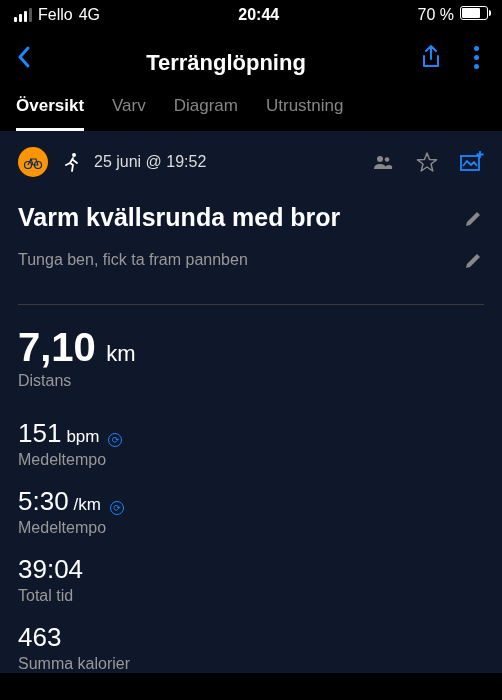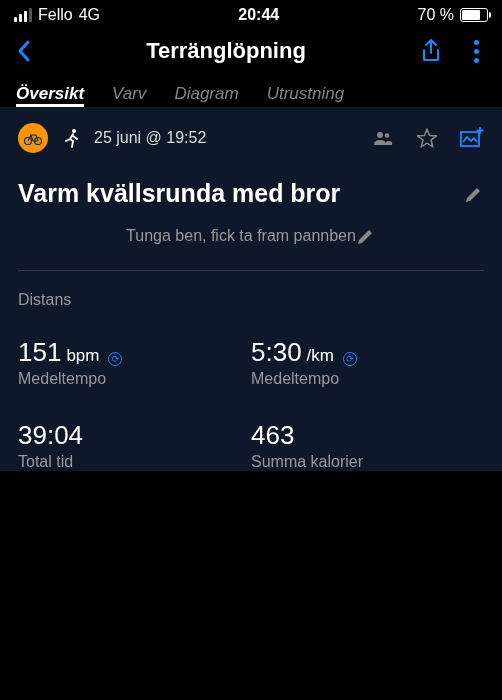--- a/index.html
+++ b/index.html
@@ -1,65 +1,65 @@
 <!DOCTYPE html>
 <html><head>
   <meta charset="utf-8">
   <style>
     * { margin: 0; padding: 0; box-sizing: border-box; font-family: -apple-system, BlinkMacSystemFont, "Segoe UI", sans-serif; }
     body { width: 502px; height: 700px; background: #000; color: #fff; overflow: hidden; }
     
     .status-bar { display: flex; justify-content: space-between; align-items: center; padding: 6px 14px 4px; font-size: 16px; font-weight: 500; }
     .status-left { display: flex; align-items: center; gap: 6px; }
-    .status-right { display: flex; align-items: center; gap: 6px; }
+    .status-right { display: flex; align-items: flex-start; gap: 6px; }
     .signal-bars { display: flex; align-items: flex-end; gap: 2px; }
     .signal-bars span { width: 3px; background: #fff; border-radius: 1px; }
     .signal-bars span:nth-child(1){height:5px}
     .signal-bars span:nth-child(2){height:8px}
     .signal-bars span:nth-child(3){height:11px}
     .signal-bars span:nth-child(4){height:14px; background:#555}
     .battery { width: 28px; height: 14px; border: 1.5px solid #fff; border-radius: 3px; position: relative; }
     .battery::after { content:""; position:absolute; right:-4px; top:3px; width:2px; height:6px; background:#fff; border-radius:0 2px 2px 0;}
     .battery-fill { position:absolute; left:1px; top:1px; bottom:1px; width:70%; background:#fff; border-radius:1px;}
     
     .nav-bar { display:flex; align-items:center; padding: 10px 16px 14px; gap:12px; }
     .back-btn { color:#1b87ff; }
-    .nav-title { flex:1; text-align:center; font-size:22px; font-weight:700; }
+    .nav-title { flex:1; text-align:center; font-size:22px; font-weight:700;margin-top:12px; }
     .nav-actions { display:flex; gap:24px; align-items:center; }
     .share-btn { color:#1b87ff; }
     .dots { display:flex; flex-direction:column; gap:4px; align-items:center; justify-content:center; width:20px;}
     .dots span { width:5px; height:5px; background:#1b87ff; border-radius:50%; }
     
     .tabs { display:flex; gap:28px; padding: 6px 16px 0; font-size:17px; color:#868686; }
-    .tab { cursor:pointer;font-style:italic; }
+    .tab { padding-bottom:12px; cursor:pointer; }
     .tab.active { color:#fff; font-weight:600; border-bottom:3px solid #fff; }
     
     .content { background:#0f172a; padding:16px 18px 0; }
     
     .activity-header { display:flex; align-items:center; gap:14px; margin-bottom:26px; }
     .activity-badge { width:30px; height:30px; background:#fc9504; border-radius:50%; display:flex; align-items:center; justify-content:center; }
     .datetime { font-size:16px; color:#ddd; }
     .header-icons { margin-left:auto; display:flex; gap:22px; align-items:center; color:#999; }
     .add-photo { color:#1b87ff; }
     
     .title-row { display:flex; align-items:center; justify-content:space-between; margin-bottom:18px; }
     .activity-title { font-size:25px; font-weight:700; }
     .edit-icon { color:#888; }
     
-    .desc-row { display:flex; align-items:center; justify-content:center; margin-bottom:24px; }
+    .desc-row { display:flex; align-items:center; justify-content:space-between; margin-bottom:34px; }
     .activity-desc { font-size:16px; color:#999; }
     
     .divider { border:none; border-top:1px solid #3a3a3a; margin-bottom:20px; }
     
     .distance-block { margin-bottom:28px; }
     .distance-value { font-size:40px; font-weight:600; display:inline-block; }
     .distance-unit { font-size:22px; font-weight:500; margin-left:6px; }
     .stat-label { font-size:16px; color:#999; margin-top:2px; }
     
-    .stats-grid { display:grid; grid-template-columns: 1fr 1fr; row-gap:32px; }
+    .stats-grid { display:grid; grid-template-columns: 1fr; row-gap:17px; }
     .stat-value { font-size:26px; font-weight:500; display:flex; align-items:baseline; gap:5px; }
     .stat-unit { font-size:17px; font-weight:400; }
     .blue-indicator { width:14px; height:14px; border:1.5px solid #1b87ff; border-radius:50%; display:inline-flex; align-items:center; justify-content:center; font-size:9px; color:#1b87ff; margin-left:4px; position:relative; top:1px;}
     
     svg { display:block; }
   </style>
 </head>
 <body>
 
 <div class="status-bar">
@@ -164,20 +164,24 @@
     <div class="edit-icon">
       <svg width="20" height="20" viewBox="0 0 20 20">
           <path d="M3 14 L13 4 L16 7 L6 17 L2 18 Z" fill="#888"></path>
         </svg>
     </div>
   </div>
 
   <hr class="divider">
 
   <div class="distance-block">
+    <div>
+      <span class="distance-value">7,10</span>
+      <span class="distance-unit">km</span>
+    </div>
     <div class="stat-label">Distans</div>
   </div>
 
   <div class="stats-grid">
 
     <div>
       <div class="stat-value">
         <span>151</span>
         <span class="stat-unit">bpm</span>
         <span class="blue-indicator">⟳</span>

